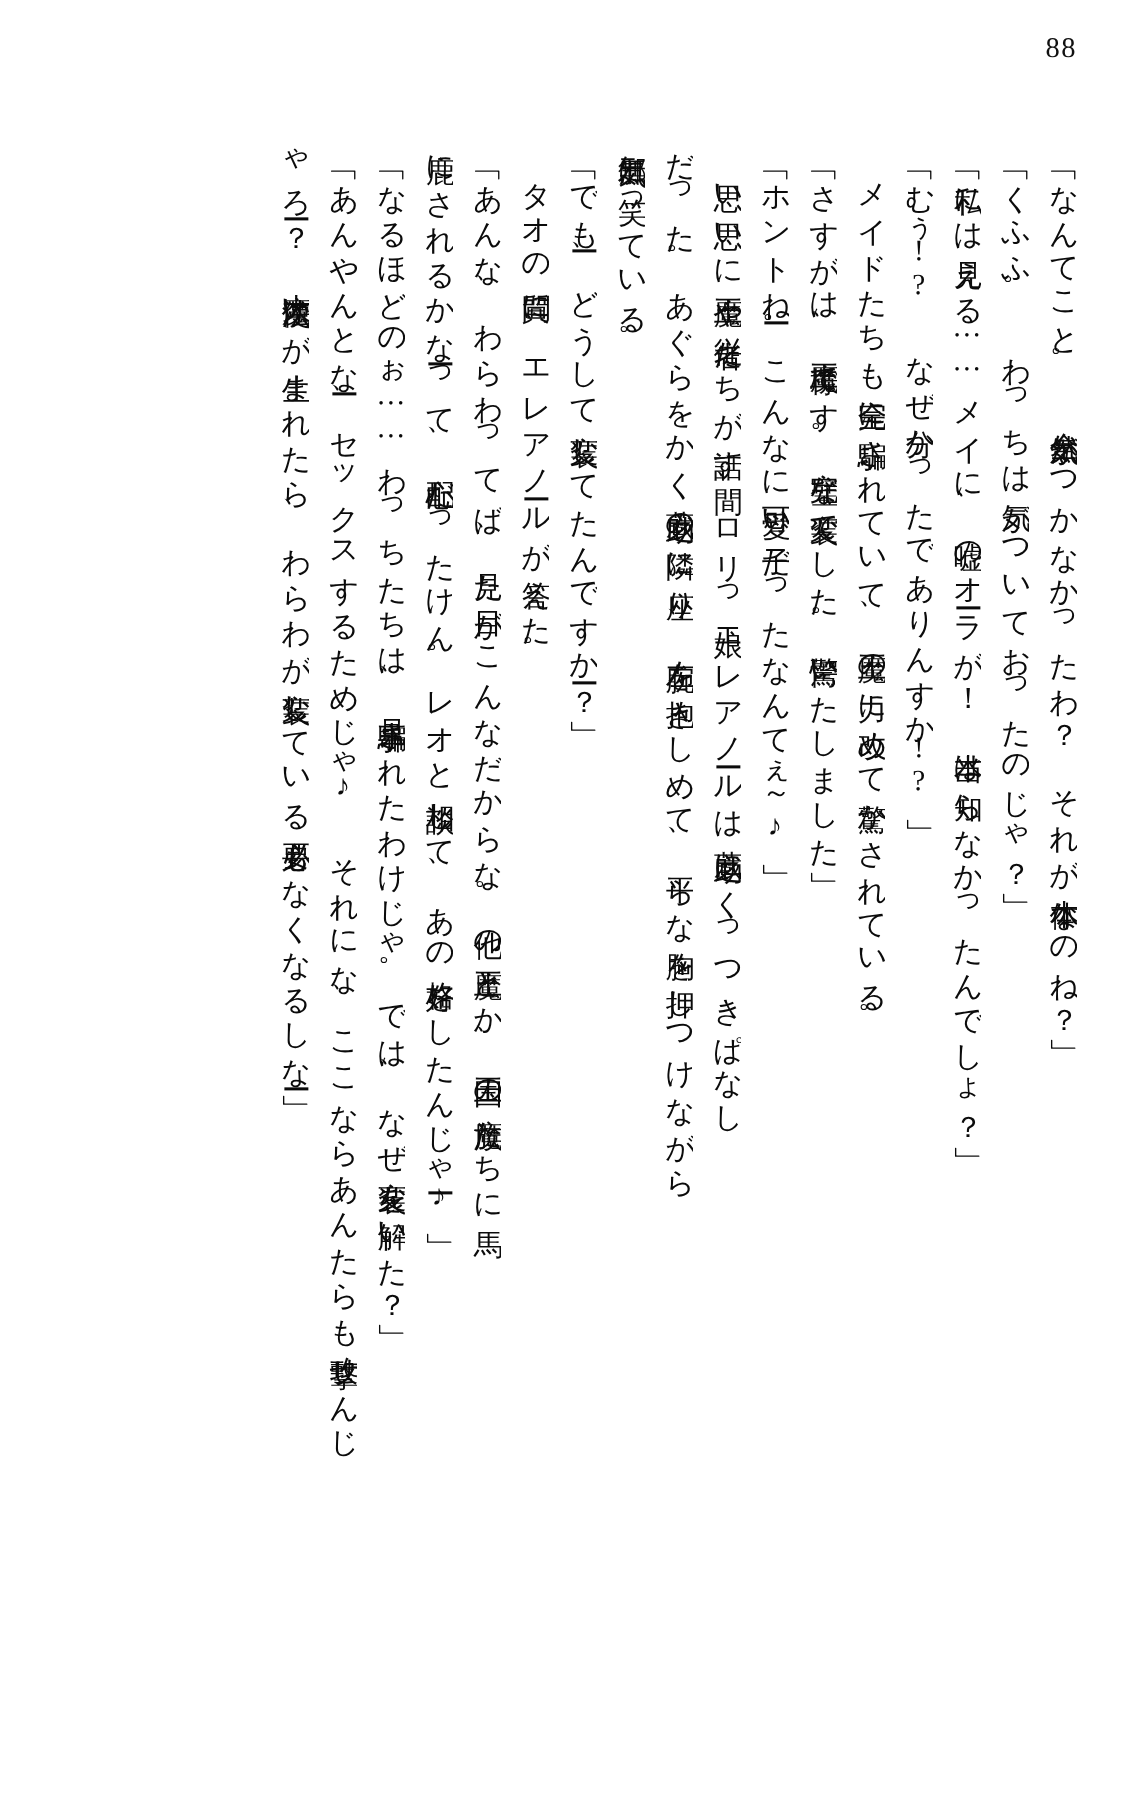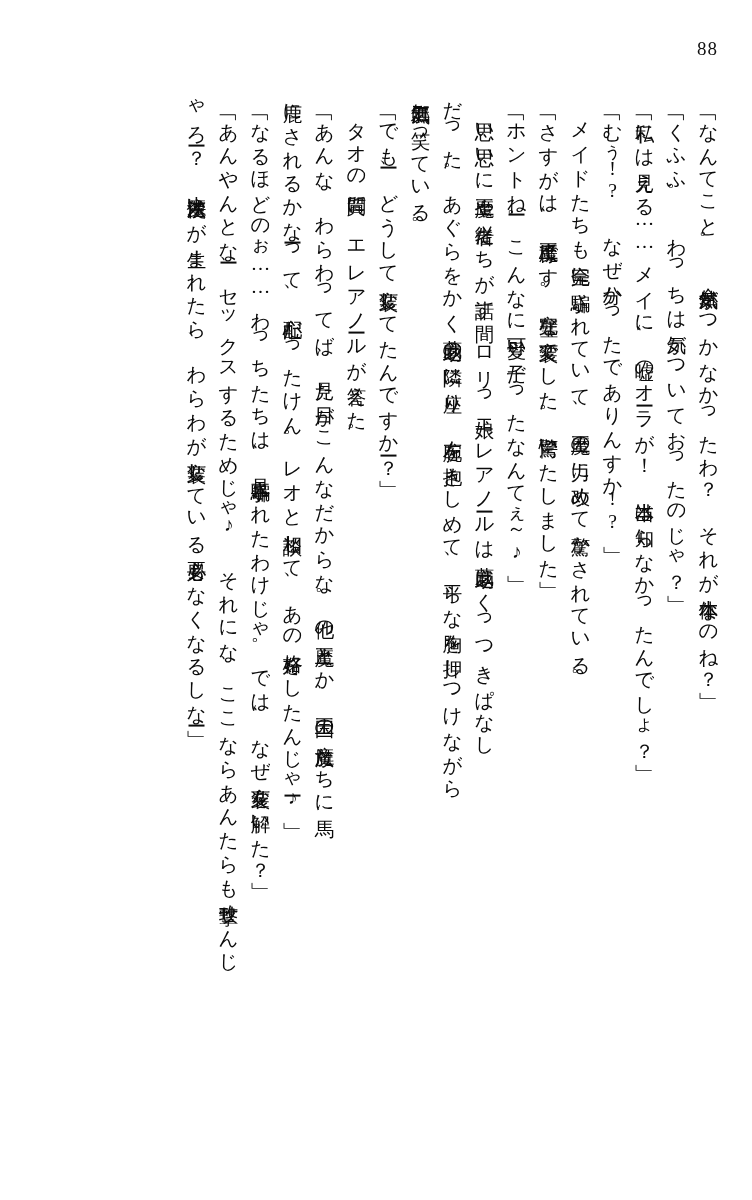--- a/index.html
+++ b/index.html
@@ -20,21 +20,20 @@
     box-sizing: border-box;
   }
   .page-number {
     position: absolute;
     top: 22px;
     right: 34px;
     font-size: 19px;
     font-family: "Liberation Serif", "DejaVu Serif", serif;
     letter-spacing: 1px;
     color: #111;
-    margin-top: 16px;
   }
   .body-text {
     position: absolute;
     top: 88px;
     right: 34px;
     left: 34px;
     bottom: 40px;
     display: flex;
     flex-direction: row-reverse;
     justify-content: flex-start;

